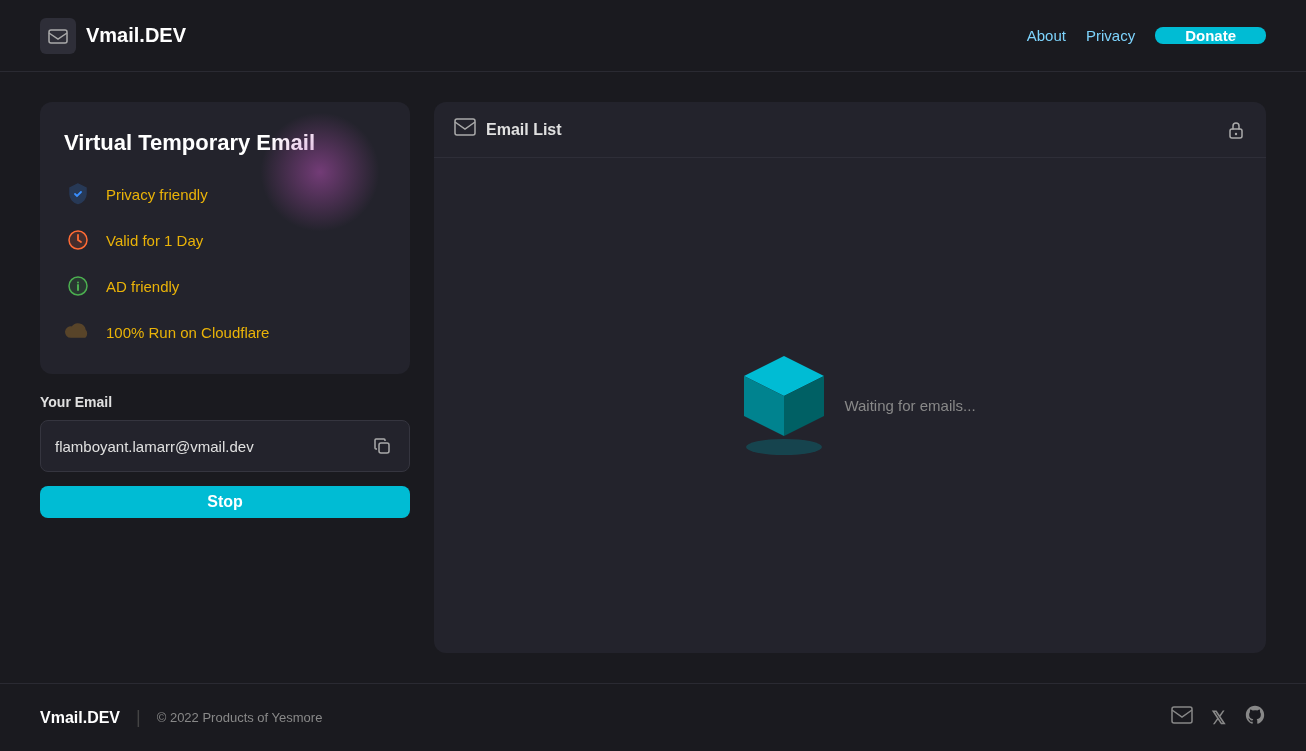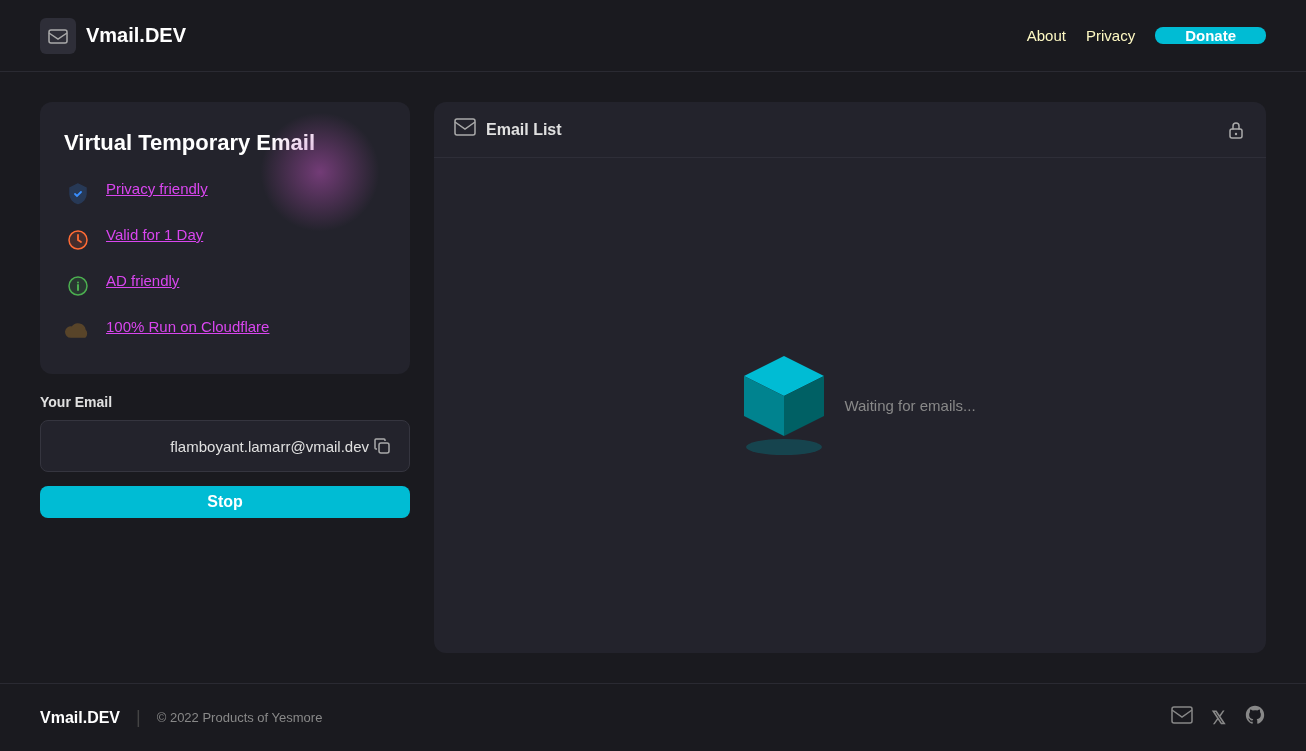--- a/index.html
+++ b/index.html
@@ -42,21 +42,21 @@
       font-size: 20px;
       font-weight: 700;
       color: #ffffff;
     }
     .header-nav {
       display: flex;
       align-items: center;
       gap: 20px;
     }
     .nav-link {
-      color: #fef9c3;
+      color: #7dd3fc;
       text-decoration: none;
       font-size: 15px;
       font-weight: 500;
       cursor: pointer;
     }
     .btn-donate {
       background: #00bcd4;
       color: #fff;
       border: none;
       border-radius: 8px;
@@ -106,25 +106,24 @@
       border-radius: 50%;
       pointer-events: none;
     }
     .feature-list {
       display: flex;
       flex-direction: column;
       gap: 18px;
     }
     .feature-item {
       display: flex;
-      align-items: flex-start;
+      align-items: center;
       gap: 14px;
       font-size: 15px;
-      color: #d946ef;
-      text-decoration: underline;
+      color: #eab308;
     }
     .feature-icon {
       width: 28px;
       height: 28px;
       display: flex;
       align-items: center;
       justify-content: center;
       font-size: 18px;
       flex-shrink: 0;
     }
@@ -143,21 +142,20 @@
       border: 1px solid #35353f;
       border-radius: 8px;
       padding: 0 14px;
       height: 52px;
       margin-bottom: 14px;
     }
     .email-value {
       flex: 1;
       font-size: 15px;
       color: #e0e0e0;
-      text-align: right;
     }
     .copy-btn {
       background: none;
       border: none;
       cursor: pointer;
       color: #aaa;
       display: flex;
       align-items: center;
       justify-content: center;
       padding: 4px;

